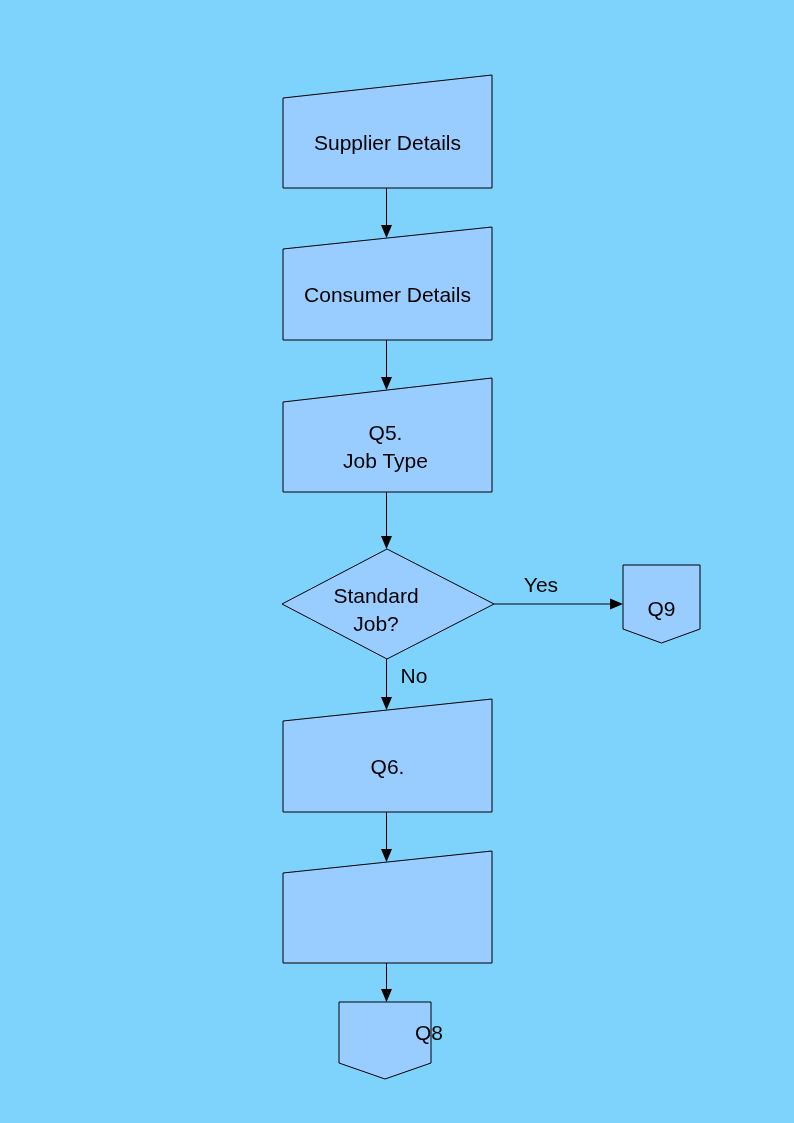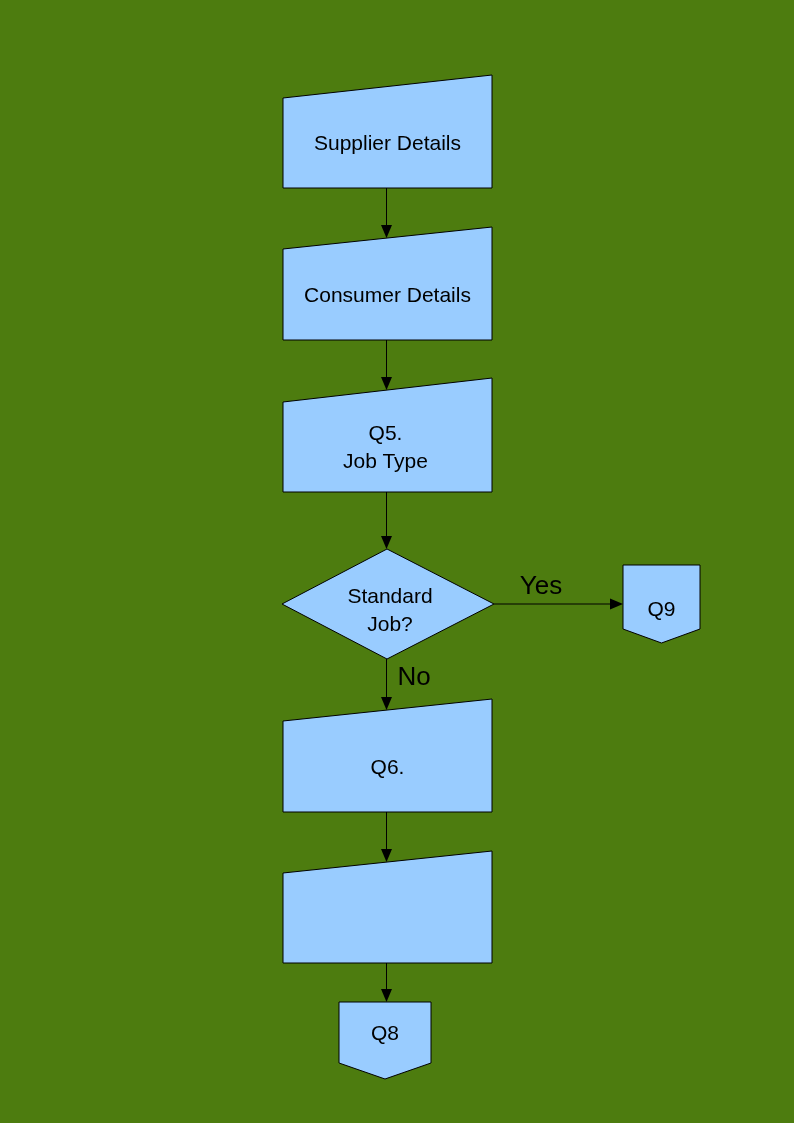--- a/index.html
+++ b/index.html
@@ -22,31 +22,31 @@
     align-items: center;
     justify-content: center;
     text-align: center;
     font-size: 21px;
     line-height: 28px;
     color: #000000;
     white-space: nowrap;
   }
   .edge-label {
     position: absolute;
-    font-size: 26px;
+    font-size: 21px;
     line-height: 28px;
     color: #000000;
     text-align: center;
     white-space: nowrap;
   }
 </style>
 </head>
 <body>
 
-<div class="page" style="background: #4d7c0f;">
+<div class="page" style="background: #7dd3fc;">
 
   <svg class="layer" width="794" height="1123" viewBox="0 0 794 1123">
 
     <line class="connector" x1="386.5" y1="188" x2="386.5" y2="226" stroke="#000000"></line>
     <polygon class="arrowhead" points="381,225 392,225 386.5,238" fill="#000000"></polygon>
 
     <line class="connector" x1="386.5" y1="340" x2="386.5" y2="378" stroke="#000000"></line>
     <polygon class="arrowhead" points="381,377 392,377 386.5,390" fill="#000000"></polygon>
 
     <line class="connector" x1="386.5" y1="492" x2="386.5" y2="537" stroke="#000000"></line>
@@ -80,35 +80,35 @@
 
   <div class="label" style="left: 283px; top: 249px; width: 209px; height: 91px; color: rgb(0, 0, 0);">
     <span>Consumer Details</span>
   </div>
 
   <div class="label" style="left: 283px; top: 402px; width: 205px; height: 90px; color: rgb(0, 0, 0);">
     <span>Q5.</span>
     <span>Job Type</span>
   </div>
 
-  <div class="label" style="left: 284px; top: 555px; width: 212px; height: 110px; color: rgb(0, 0, 0);">
+  <div class="label" style="left: 270px; top: 555px; width: 212px; height: 110px; color: rgb(0, 0, 0);">
     <span>Standard</span>
     <span>Job?</span>
   </div>
 
   <div class="label" style="left: 623px; top: 565px; width: 77px; height: 64px; color: rgb(0, 0, 0); margin-top: 12px;">
     <span>Q9</span>
   </div>
 
   <div class="label" style="left: 283px; top: 721px; width: 209px; height: 91px; color: rgb(0, 0, 0);">
     <span>Q6.</span>
   </div>
 
 
-  <div class="label" style="left: 339px; top: 1002px; width: 92px; height: 61px; color: rgb(0, 0, 0);">
+  <div class="label" style="left: 339px; top: 1002px; width: 92px; height: 61px; color: rgb(0, 0, 0); padding-left: 44px;">
     <span>Q8</span>
   </div>
 
   <div class="edge-label" style="left: 506px; top: 571px; width: 70px; color: rgb(0, 0, 0);">Yes</div>
 
   <div class="edge-label" style="left: 392px; top: 662px; width: 44px; color: rgb(0, 0, 0);">No</div>
 
 </div>
 
 </body></html>

